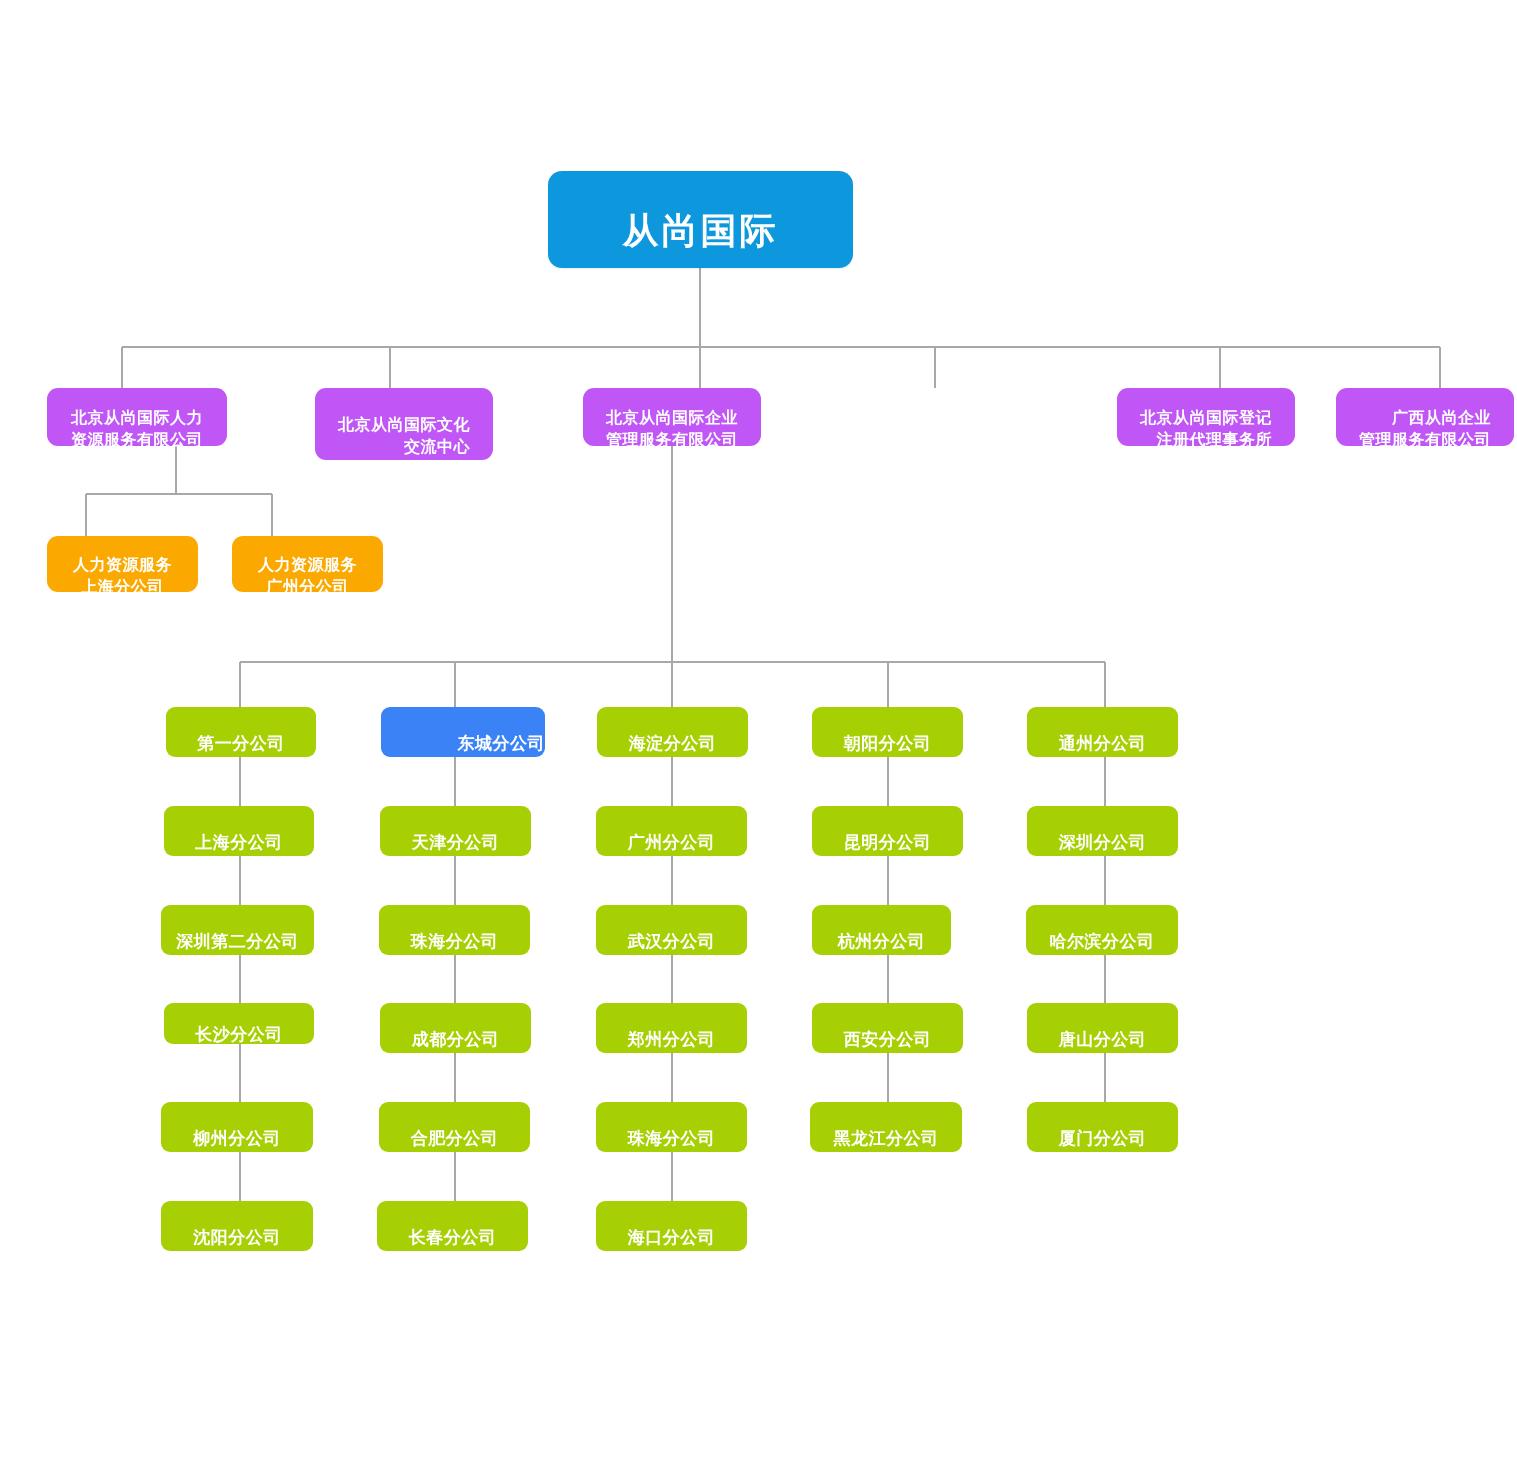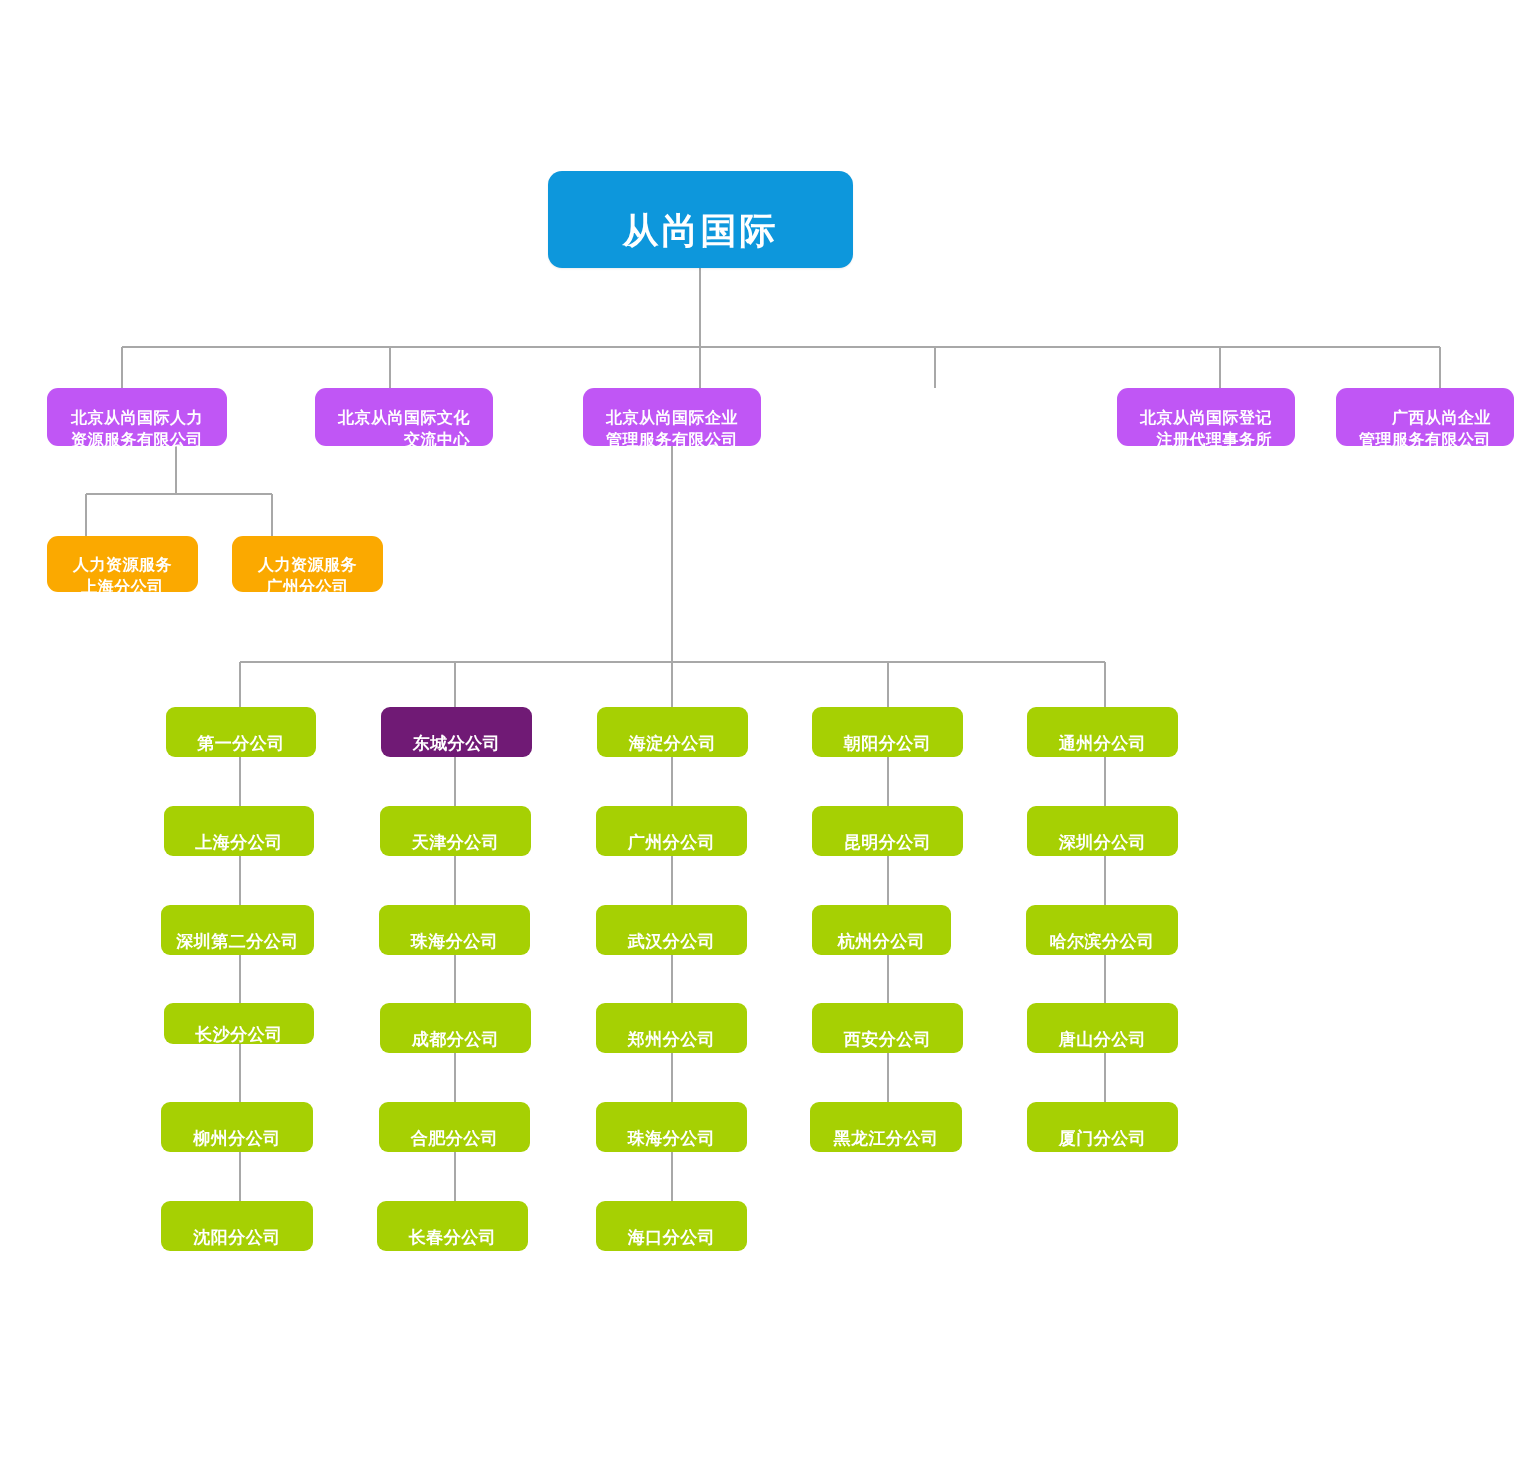--- a/index.html
+++ b/index.html
@@ -101,21 +101,21 @@
   </svg>
 
   <div class="node node-root" style="left:548px; top:171px; width:305px; height:97px; background:#0d97dc;">
     <span class="node-label">从尚国际</span>
   </div>
 
   <div class="node node-l2" style="left:47px; top:388px; width:180px; height:58px; background:#c056f5;">
     <span class="node-label">北京从尚国际人力
 资源服务有限公司</span>
   </div>
-  <div class="node node-l2" style="left:315px; top:388px; width:178px; height:58px; background:#c056f5;">
+  <div class="node node-l2" style="left:315px; top:388px; width:178px; height:72px; background:#c056f5;">
     <span class="node-label">北京从尚国际文化
 交流中心</span>
   </div>
   <div class="node node-l2" style="left:583px; top:388px; width:178px; height:58px; background:#c056f5;">
     <span class="node-label">北京从尚国际企业
 管理服务有限公司</span>
   </div>
   <div class="node node-l2" style="left:1117px; top:388px; width:178px; height:58px; background:#c056f5;">
     <span class="node-label">北京从尚国际登记
 注册代理事务所</span>
@@ -146,21 +146,21 @@
   <div class="node node-branch" style="left:164px; top:1003px; width:150px; height:41px; background:#a6d003;justify-content:center;">
     <span class="node-label">长沙分公司</span>
   </div>
   <div class="node node-branch" style="left:161px; top:1102px; width:152px; height:50px; background:#a6d003;">
     <span class="node-label">柳州分公司</span>
   </div>
   <div class="node node-branch" style="left:161px; top:1201px; width:152px; height:50px; background:#a6d003;">
     <span class="node-label">沈阳分公司</span>
   </div>
 
-  <div class="node node-branch" style="left:381px; top:707px; width:151px; height:50px; background:#701a75;">
+  <div class="node node-branch" style="left:381px; top:707px; width:164px; height:50px; background:#3b82f6;justify-content:flex-end;">
     <span class="node-label">东城分公司</span>
   </div>
   <div class="node node-branch" style="left:380px; top:806px; width:151px; height:50px; background:#a6d003;">
     <span class="node-label">天津分公司</span>
   </div>
   <div class="node node-branch" style="left:379px; top:905px; width:151px; height:50px; background:#a6d003;">
     <span class="node-label">珠海分公司</span>
   </div>
   <div class="node node-branch" style="left:380px; top:1003px; width:151px; height:50px; background:#a6d003;">
     <span class="node-label">成都分公司</span>

